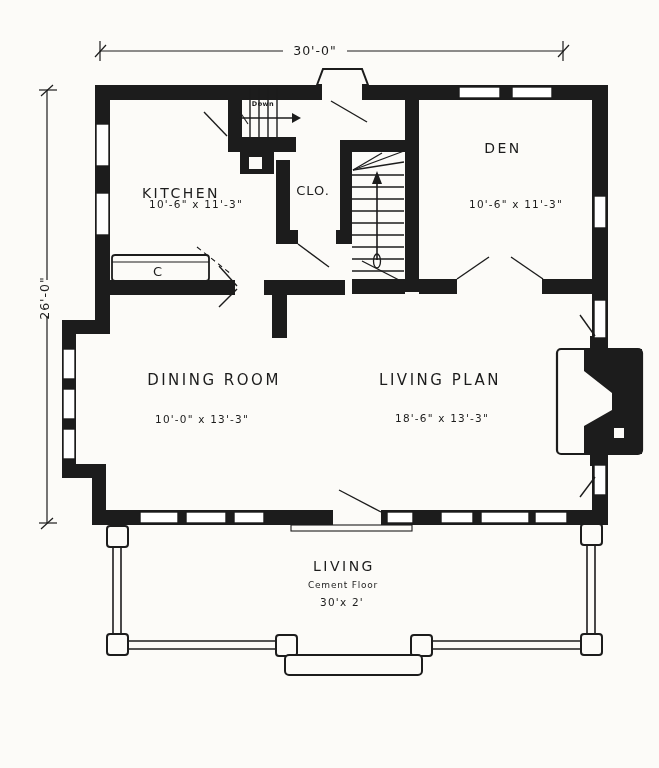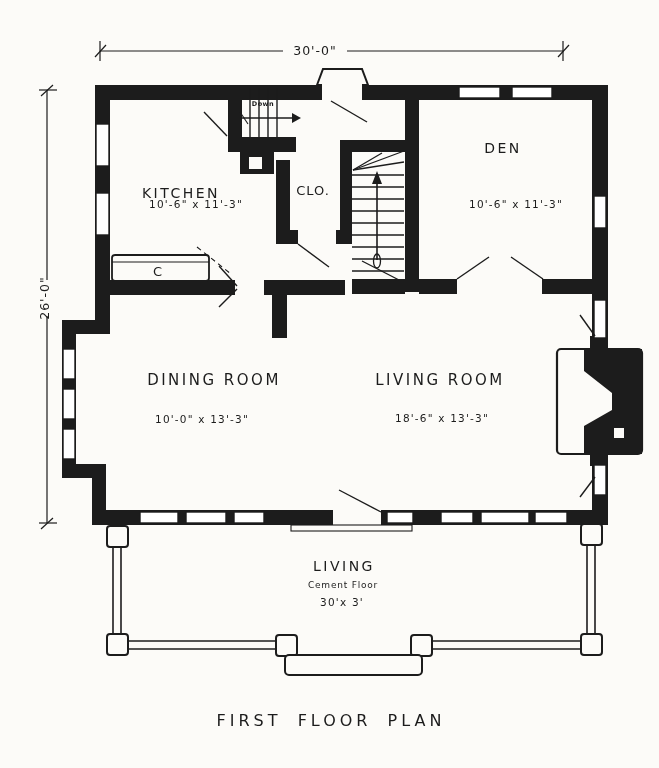--- a/index.html
+++ b/index.html
@@ -199,21 +199,20 @@
   <div class="lbl room" style="left:503px;top:148px;">DEN</div>
   <div class="lbl size" style="left:516px;top:204px;">10'-6" x 11'-3"</div>
 
   <div class="lbl small" style="left:313px;top:190px;">CLO.</div>
   <div class="lbl tiny" style="left:263px;top:104px;text-align:right;">Down</div>
   <div class="lbl small" style="left:158px;top:271px;">C</div>
 
   <div class="lbl room" style="left:197px;top:380px;font-size:15px;margin-left:17px;">DINING ROOM</div>
   <div class="lbl size" style="left:202px;top:419px;">10'-0" x 13'-3"</div>
 
-  <div class="lbl room" style="left:440px;top:380px;font-size:15px;">LIVING ROOM</div>
+  <div class="lbl room" style="left:440px;top:380px;font-size:15px;">LIVING PLAN</div>
   <div class="lbl size" style="left:442px;top:418px;">18'-6" x 13'-3"</div>
 
   <div class="lbl room" style="left:344px;top:566px;">LIVING</div>
   <div class="lbl" style="left:343px;top:585px;font-size:9px;letter-spacing:.8px;text-align:center;">Cement Floor</div>
-  <div class="lbl size" style="left:342px;top:602px;">30'x 3'</div>
-
-  <div class="lbl caption" style="left:331px;top:721px;">FIRST FLOOR PLAN</div>
+  <div class="lbl size" style="left:342px;top:602px;">30'x 2'</div>
+
 </div>
 
 </body></html>

